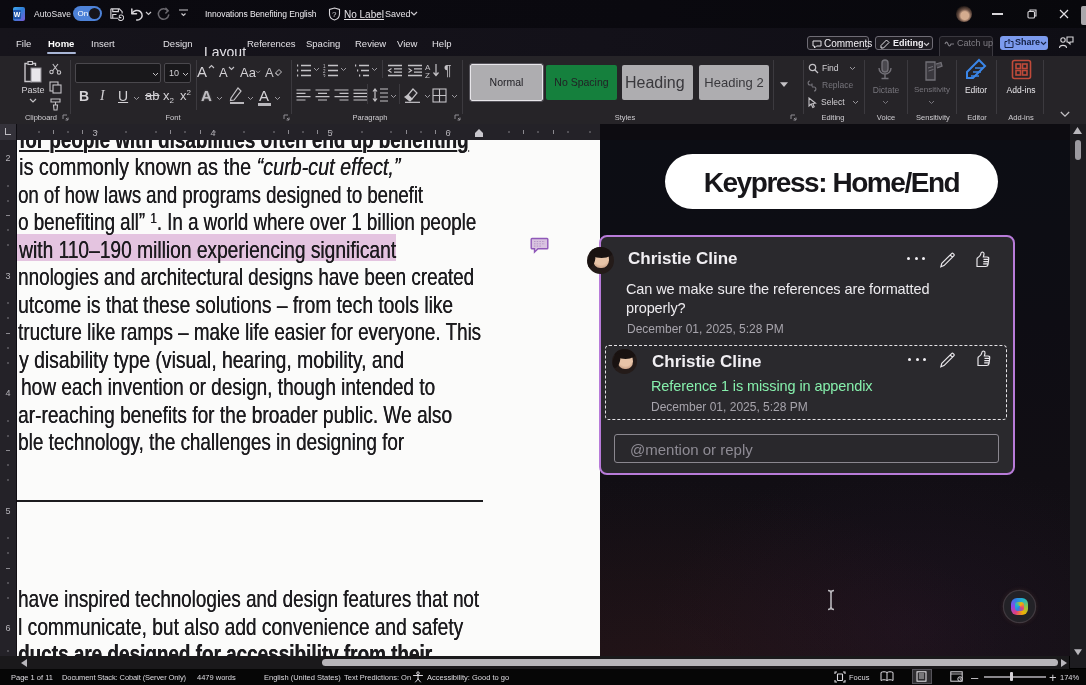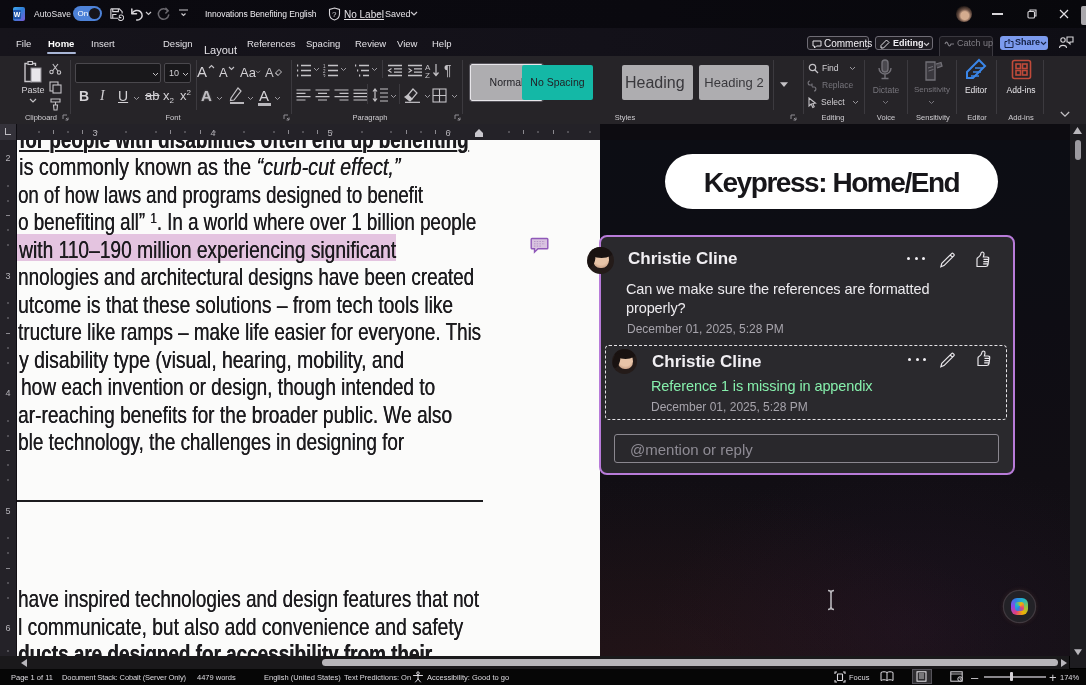--- a/index.html
+++ b/index.html
@@ -69,21 +69,21 @@
   <div class="abs" style="left:1081px;top:6px;width:5px;height:19px;background:#a9a7ab;border-radius:2px 0 0 2px;"></div>
 </div>
 
 <div class="abs" id="tabrow" style="left:0;top:28px;width:1086px;height:28px;background:linear-gradient(90deg,#16141b,#131119 55%,#0f0e15);">
   <div class="abs" style="left:16px;top:10px;font-size:9.5px;color:#e3e1e6;">File</div>
   <div class="abs" style="left:48px;top:10px;font-size:9.5px;color:#ffffff;font-weight:bold;">Home</div>
   <div class="abs" style="left:47px;top:23.5px;width:29px;height:2px;background:#a9b6d6;border-radius:1px;"></div>
   <div class="abs" style="left:91px;top:10px;font-size:9.5px;color:#e3e1e6;">Insert</div>
   <div class="abs" style="left:127px;top:26px;font-size:15px;color:#e3e1e6;">Draw</div>
   <div class="abs" style="left:163px;top:10px;font-size:9.5px;color:#e3e1e6;">Design</div>
-  <div class="abs" style="left:204px;top:16px;font-size:11px;color:#e3e1e6;">Layout</div>
+  <div class="abs" style="left:204px;top:16px;font-size:14px;color:#e3e1e6;">Layout</div>
   <div class="abs" style="left:247px;top:10px;font-size:9.5px;color:#e3e1e6;">References</div>
   <div class="abs" style="left:306px;top:10px;font-size:9.5px;color:#e3e1e6;">Spacing</div>
   <div class="abs" style="left:355px;top:10px;font-size:9.5px;color:#e3e1e6;">Review</div>
   <div class="abs" style="left:397px;top:10px;font-size:9.5px;color:#e3e1e6;">View</div>
   <div class="abs" style="left:432px;top:10px;font-size:9.5px;color:#e3e1e6;">Help</div>
 
   <div class="abs" style="left:807px;top:8px;width:62px;height:14px;border:1px solid #6f6c75;border-radius:3px;background:#1d1b21;">
     <svg class="abs" style="left:4px;top:2.5px;" width="10" height="9" viewBox="0 0 10 9" fill="none" stroke="#e3e1e6" stroke-width="1">
         <path d="M1 1 L9 1 L9 6 L4.5 6 L2.5 8 L2.5 6 L1 6 Z"></path>
       </svg>
@@ -298,21 +298,21 @@
     </svg>
   <svg class="abs" style="left:432px;top:32px;" width="15" height="15" viewBox="0 0 15 15" fill="none" stroke="#c4c2c6" stroke-width="1.1">
     <rect x="1" y="1" width="13" height="13"></rect>
       <path d="M7.5 1 L7.5 14 M1 7.5 L14 7.5"></path>
   </svg>
   <svg class="abs" style="left:451px;top:38px;" width="7" height="5" viewBox="0 0 7 5" fill="none" stroke="#9a989e" stroke-width="1">
       <path d="M1 1 L3.5 3.5 L6 1"></path>
     </svg>
 
   <div class="abs" style="left:470px;top:8px;width:73px;height:37px;background:#aeadb0;border:1px solid #e8e6ea;border-radius:2px;outline:1px solid #55535a;color:#222126;font-size:10.5px;text-align:center;line-height:35px;">Normal</div>
-  <div class="abs" style="left:522px;top:9px;width:71px;height:35px;background:#14b8a6;border-radius:2px;color:#222126;font-size:10.5px;text-align:center;line-height:35px;">No Spacing</div>
+  <div class="abs" style="left:546px;top:9px;width:71px;height:35px;background:#15803d;border-radius:2px;color:#222126;font-size:10.5px;text-align:center;line-height:35px;">No Spacing</div>
   <div class="abs" style="left:622px;top:9px;width:71px;height:35px;background:#aeadb0;border-radius:2px;color:#39383c;font-size:16px;text-align:left;padding-left:3px;line-height:35px;overflow:hidden;">Heading 1</div>
   <div class="abs" style="left:699px;top:9px;width:70px;height:35px;background:#aeadb0;border-radius:2px;color:#39383c;font-size:13px;text-align:center;line-height:35px;">Heading 2</div>
   <div class="abs" style="left:773px;top:4px;width:1px;height:50px;background:#3c3a3f;"></div>
   <svg class="abs" style="left:780px;top:26px;" width="8" height="6" viewBox="0 0 10 7" fill="#c4c2c6">
       <path d="M0 0 L10 0 L5 6 Z"></path>
     </svg>
 
   <svg class="abs" style="left:808px;top:7px;" width="11" height="11" viewBox="0 0 11 11" fill="none" stroke="#c4c2c6" stroke-width="1.2">
       <circle cx="4.5" cy="4.5" r="3.2"></circle>
       <path d="M7 7 L10 10"></path>

